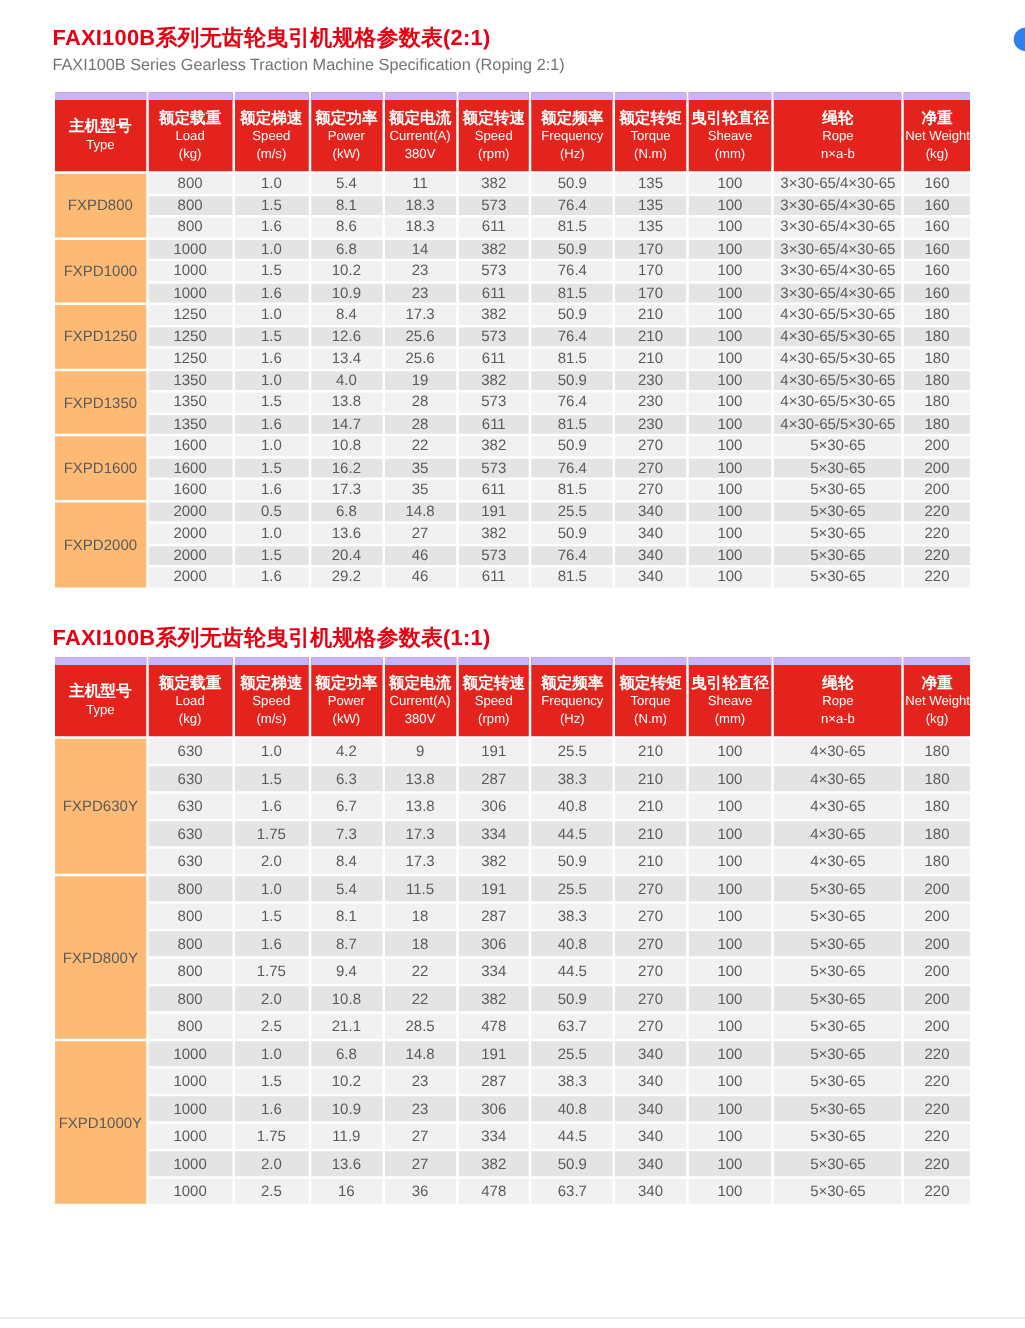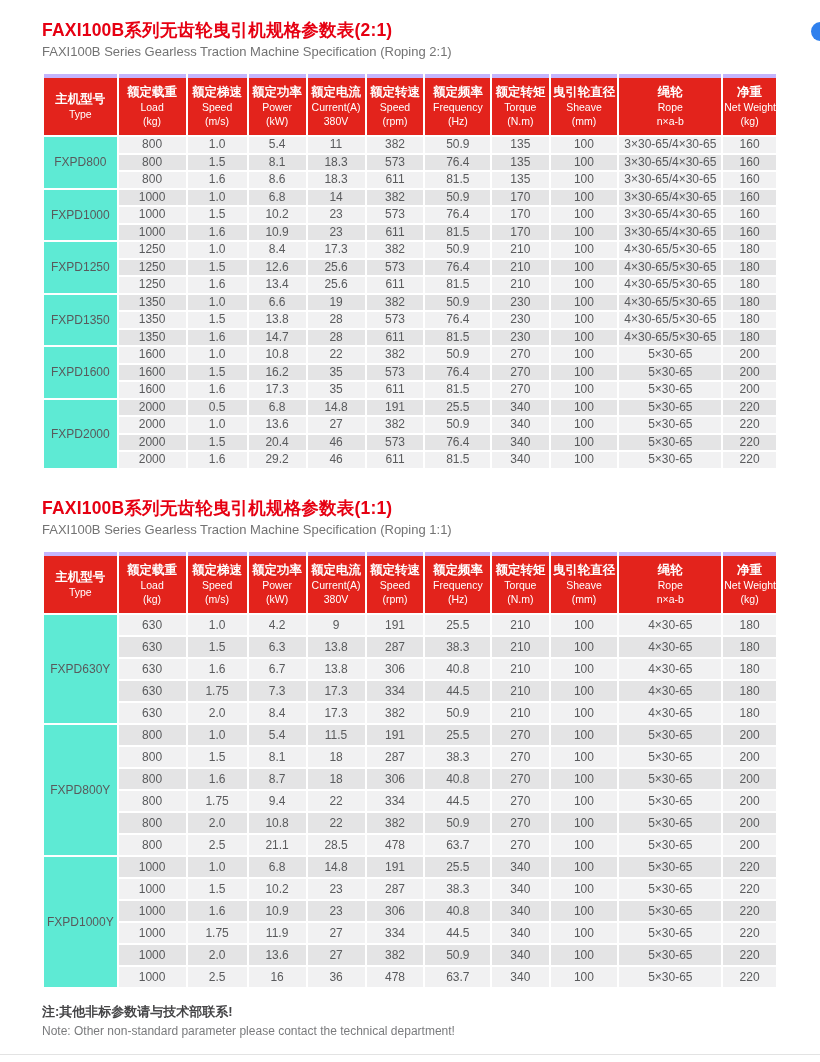--- a/index.html
+++ b/index.html
@@ -16,29 +16,29 @@
   .spec-table col:nth-child(3){width:8.3%}
   .spec-table col:nth-child(4){width:8.0%}
   .spec-table col:nth-child(5){width:8.0%}
   .spec-table col:nth-child(6){width:8.0%}
   .spec-table col:nth-child(7){width:9.1%}
   .spec-table col:nth-child(8){width:7.9%}
   .spec-table col:nth-child(9){width:9.4%}
   .spec-table col:nth-child(10){width:14.3%}
   .spec-table col:nth-child(11){width:7.4%}
 
-  .spec-table th{background:#e3231c;border-top:4px solid #c4b5fd;color:#ffffff;
+  .spec-table th{background:#e3231c;border-top:6px solid #c4b5fd;color:#ffffff;
                  font-weight:normal;padding:7px 1px;vertical-align:middle;}
   .h-zh{font-size:12.5px;font-weight:bold;line-height:15px;white-space:nowrap;}
   .h-en{font-size:10.5px;line-height:14px;white-space:nowrap;}
 
   .spec-table td{text-align:center;vertical-align:middle;color:#595a5c;font-size:12px;}
   .t1 td.data-cell{padding:1px 0;line-height:13.5px;}
   .t2 td.data-cell{padding:3px 0;line-height:14px;}
-  .spec-table td.type-cell{background:#5eead4;font-size:12px;}
+  .spec-table td.type-cell{background:#fdba74;font-size:12px;}
   .spec-table tbody tr:nth-child(odd) td.data-cell{background:#f1f1f2;}
   .spec-table tbody tr:nth-child(even) td.data-cell{background:#e4e4e5;}
 
   .sec2{margin-top:26px;}
 
   .note-zh{margin:14px 0 3px 0;font-size:13px;font-weight:bold;color:#454547;}
   .note-en{margin:0;font-size:12px;color:#7a7b7d;}
 
   .bottom-rule{position:absolute;left:0;right:0;bottom:7px;height:1px;background:#e3e3e3;}
   .blue-dot{position:absolute;right:-10px;top:22px;width:19px;height:19px;border-radius:50%;background:#2f80ed;}
@@ -234,21 +234,21 @@
             <td class="data-cell">81.5</td>
             <td class="data-cell">210</td>
             <td class="data-cell">100</td>
             <td class="data-cell">4×30-65/5×30-65</td>
             <td class="data-cell">180</td>
           </tr>
           <tr>
             <td class="type-cell" rowspan="3">FXPD1350</td>
             <td class="data-cell">1350</td>
             <td class="data-cell">1.0</td>
-            <td class="data-cell">6.6</td>
+            <td class="data-cell">4.0</td>
             <td class="data-cell">19</td>
             <td class="data-cell">382</td>
             <td class="data-cell">50.9</td>
             <td class="data-cell">230</td>
             <td class="data-cell">100</td>
             <td class="data-cell">4×30-65/5×30-65</td>
             <td class="data-cell">180</td>
           </tr>
           <tr>
             <td class="data-cell">1350</td>
@@ -359,21 +359,20 @@
             <td class="data-cell">100</td>
             <td class="data-cell">5×30-65</td>
             <td class="data-cell">220</td>
           </tr>
         </tbody>
       </table>
   </section>
 
   <section class="spec-section sec2">
     <h1 class="title-zh">FAXI100B系列无齿轮曳引机规格参数表(1:1)</h1>
-    <h2 class="title-en">FAXI100B Series Gearless Traction Machine Specification (Roping 1:1)</h2>
     <table class="spec-table t2">
         <colgroup>
           <col>
           <col>
           <col>
           <col>
           <col>
           <col>
           <col>
           <col>
@@ -644,19 +643,15 @@
             <td class="data-cell">63.7</td>
             <td class="data-cell">340</td>
             <td class="data-cell">100</td>
             <td class="data-cell">5×30-65</td>
             <td class="data-cell">220</td>
           </tr>
         </tbody>
       </table>
   </section>
 
-  <div class="note">
-    <p class="note-zh">注:其他非标参数请与技术部联系!</p>
-    <p class="note-en">Note: Other non-standard parameter please contact the technical department!</p>
-  </div>
 
   <div class="bottom-rule"></div>
 </div>
 
 </body></html>

